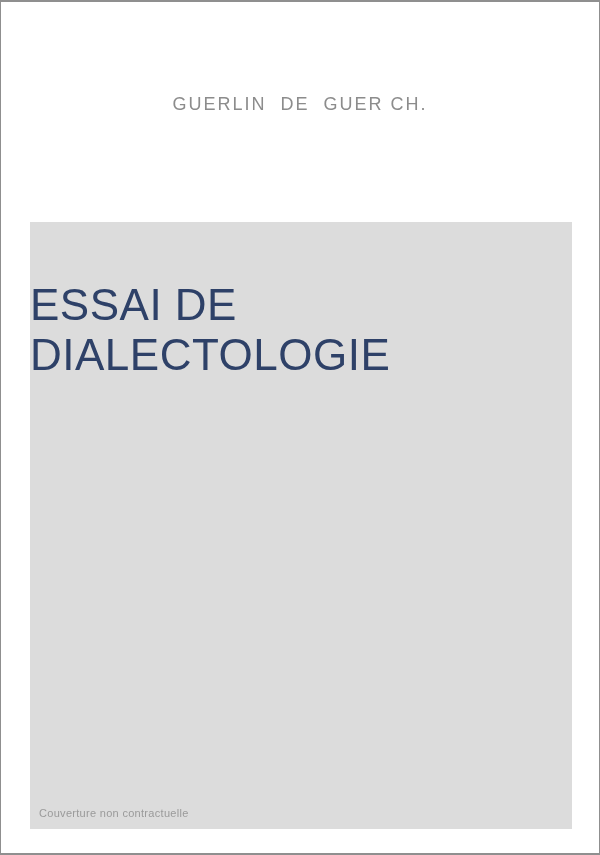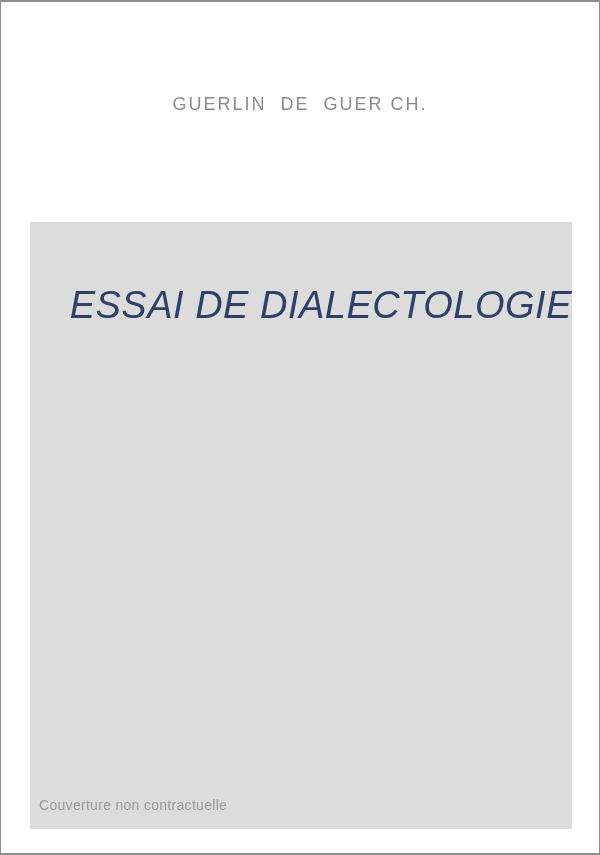--- a/index.html
+++ b/index.html
@@ -46,33 +46,32 @@
     top: 220px;
     width: 542px;
     height: 607px;
     background: var(--color-placeholder-bg);
   }
   .book-title {
     position: absolute;
     top: 58px;
     left: 0;
     width: 100%;
-    text-align: right;
-    font-size: 38px;
+    text-align: left;
+    font-size: 44px;
     font-weight: 300;
     line-height: 50px;
     letter-spacing: 0.5px;
     color: var(--color-title);
-    font-style: italic;
   }
   .disclaimer {
     position: absolute;
     left: 9px;
-    bottom: 16px;
-    font-size: 14px;
+    bottom: 10px;
+    font-size: 11px;
     font-weight: 300;
     letter-spacing: 0.3px;
     color: var(--color-disclaimer);
   }
 </style>
 </head>
 <body>
 
 <div class="book-cover-page">
   <div class="author-name">GUERLIN  DE  GUER CH.</div>

